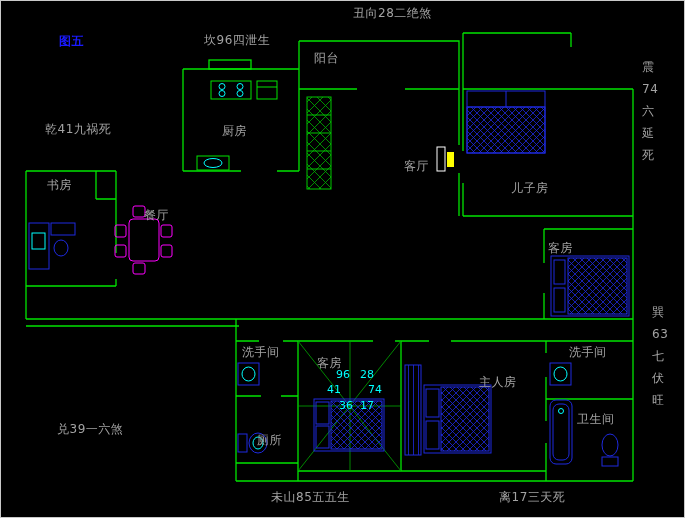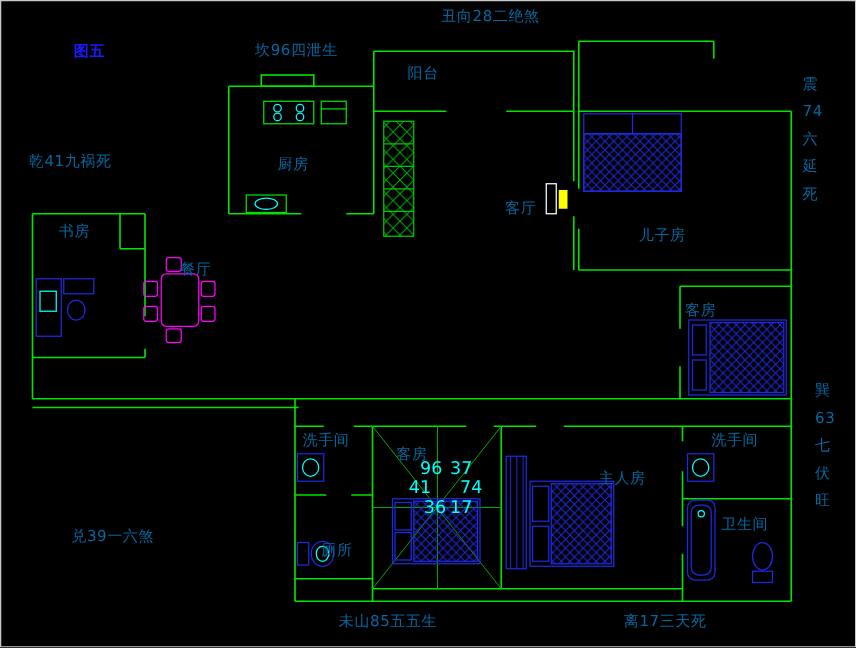--- a/index.html
+++ b/index.html
@@ -3,26 +3,26 @@
 <meta charset="utf-8">
 <style>
   html,body{margin:0;padding:0;background:#000;}
   .stage{
     position:relative;width:685px;height:518px;background:#000;
     border:1px solid #c9c9c9;box-sizing:border-box;overflow:hidden;
     font-family:"DejaVu Sans",sans-serif;
   }
   .stage svg{position:absolute;left:0;top:0;}
   .lbl{
-    position:absolute;color:#0369a1;font-size:12px;line-height:15px;
+    position:absolute;color:#a3a3a3;font-size:12px;line-height:15px;
     white-space:pre-line;letter-spacing:0.5px;
   }
   .lbl.v{line-height:22px;width:24px;text-align:left;}
   .lbl.fig{color:#1a1aff;font-weight:bold;}
-  .num{position:absolute;color:#00ffff;font-size:14px;line-height:12px;}
+  .num{position:absolute;color:#00ffff;font-size:11px;line-height:12px;}
 </style>
 </head>
 <body>
 
 <div class="stage">
 
   <svg width="685" height="518" viewBox="0 0 685 518">
     <defs>
       <pattern id="hb" width="7" height="7" patternUnits="userSpaceOnUse">
         <path d="M0 0L7 7M7 0L0 7" stroke="#1e2ae0" stroke-width="0.8"></path>
@@ -152,49 +152,49 @@
     <g stroke="#1e2ae0" fill="none">
       <ellipse cx="609" cy="444" rx="8" ry="11"></ellipse>
       <rect x="601" y="456" width="16" height="9"></rect>
     </g>
   </svg>
 
   <div class="lbl fig" style="left:58px;top:33px">图五</div>
 
   <div class="lbl" style="left:352px;top:5px">丑向28二绝煞</div>
   <div class="lbl" style="left:203px;top:32px">坎96四泄生</div>
-  <div class="lbl" style="left:22px;top:121px">乾41九祸死</div>
+  <div class="lbl" style="left:44px;top:121px">乾41九祸死</div>
   <div class="lbl v" style="left:641px;top:55px">震
 74
 六
 延
 死</div>
   <div class="lbl v" style="left:651px;top:300px">巽
 63
 七
 伏
 旺</div>
   <div class="lbl" style="left:56px;top:421px">兑39一六煞</div>
   <div class="lbl" style="left:270px;top:489px">未山85五五生</div>
   <div class="lbl" style="left:498px;top:489px">离17三天死</div>
 
-  <div class="lbl" style="left:325px;top:50px">阳台</div>
+  <div class="lbl" style="left:313px;top:50px">阳台</div>
   <div class="lbl" style="left:221px;top:123px">厨房</div>
   <div class="lbl" style="left:403px;top:158px">客厅</div>
   <div class="lbl" style="left:510px;top:180px">儿子房</div>
   <div class="lbl" style="left:46px;top:177px">书房</div>
   <div class="lbl" style="left:143px;top:207px">餐厅</div>
   <div class="lbl" style="left:547px;top:240px">客房</div>
   <div class="lbl" style="left:241px;top:344px">洗手间</div>
   <div class="lbl" style="left:316px;top:355px">客房</div>
   <div class="lbl" style="left:568px;top:344px">洗手间</div>
   <div class="lbl" style="left:256px;top:432px">厕所</div>
   <div class="lbl" style="left:478px;top:374px">主人房</div>
   <div class="lbl" style="left:576px;top:411px">卫生间</div>
 
   <div class="num" style="left:335px;top:368px">96</div>
-  <div class="num" style="left:359px;top:368px">37</div>
+  <div class="num" style="left:359px;top:368px">28</div>
   <div class="num" style="left:326px;top:383px">41</div>
   <div class="num" style="left:367px;top:383px">74</div>
   <div class="num" style="left:338px;top:399px">36</div>
   <div class="num" style="left:359px;top:399px">17</div>
 
 </div>
 
 </body></html>

